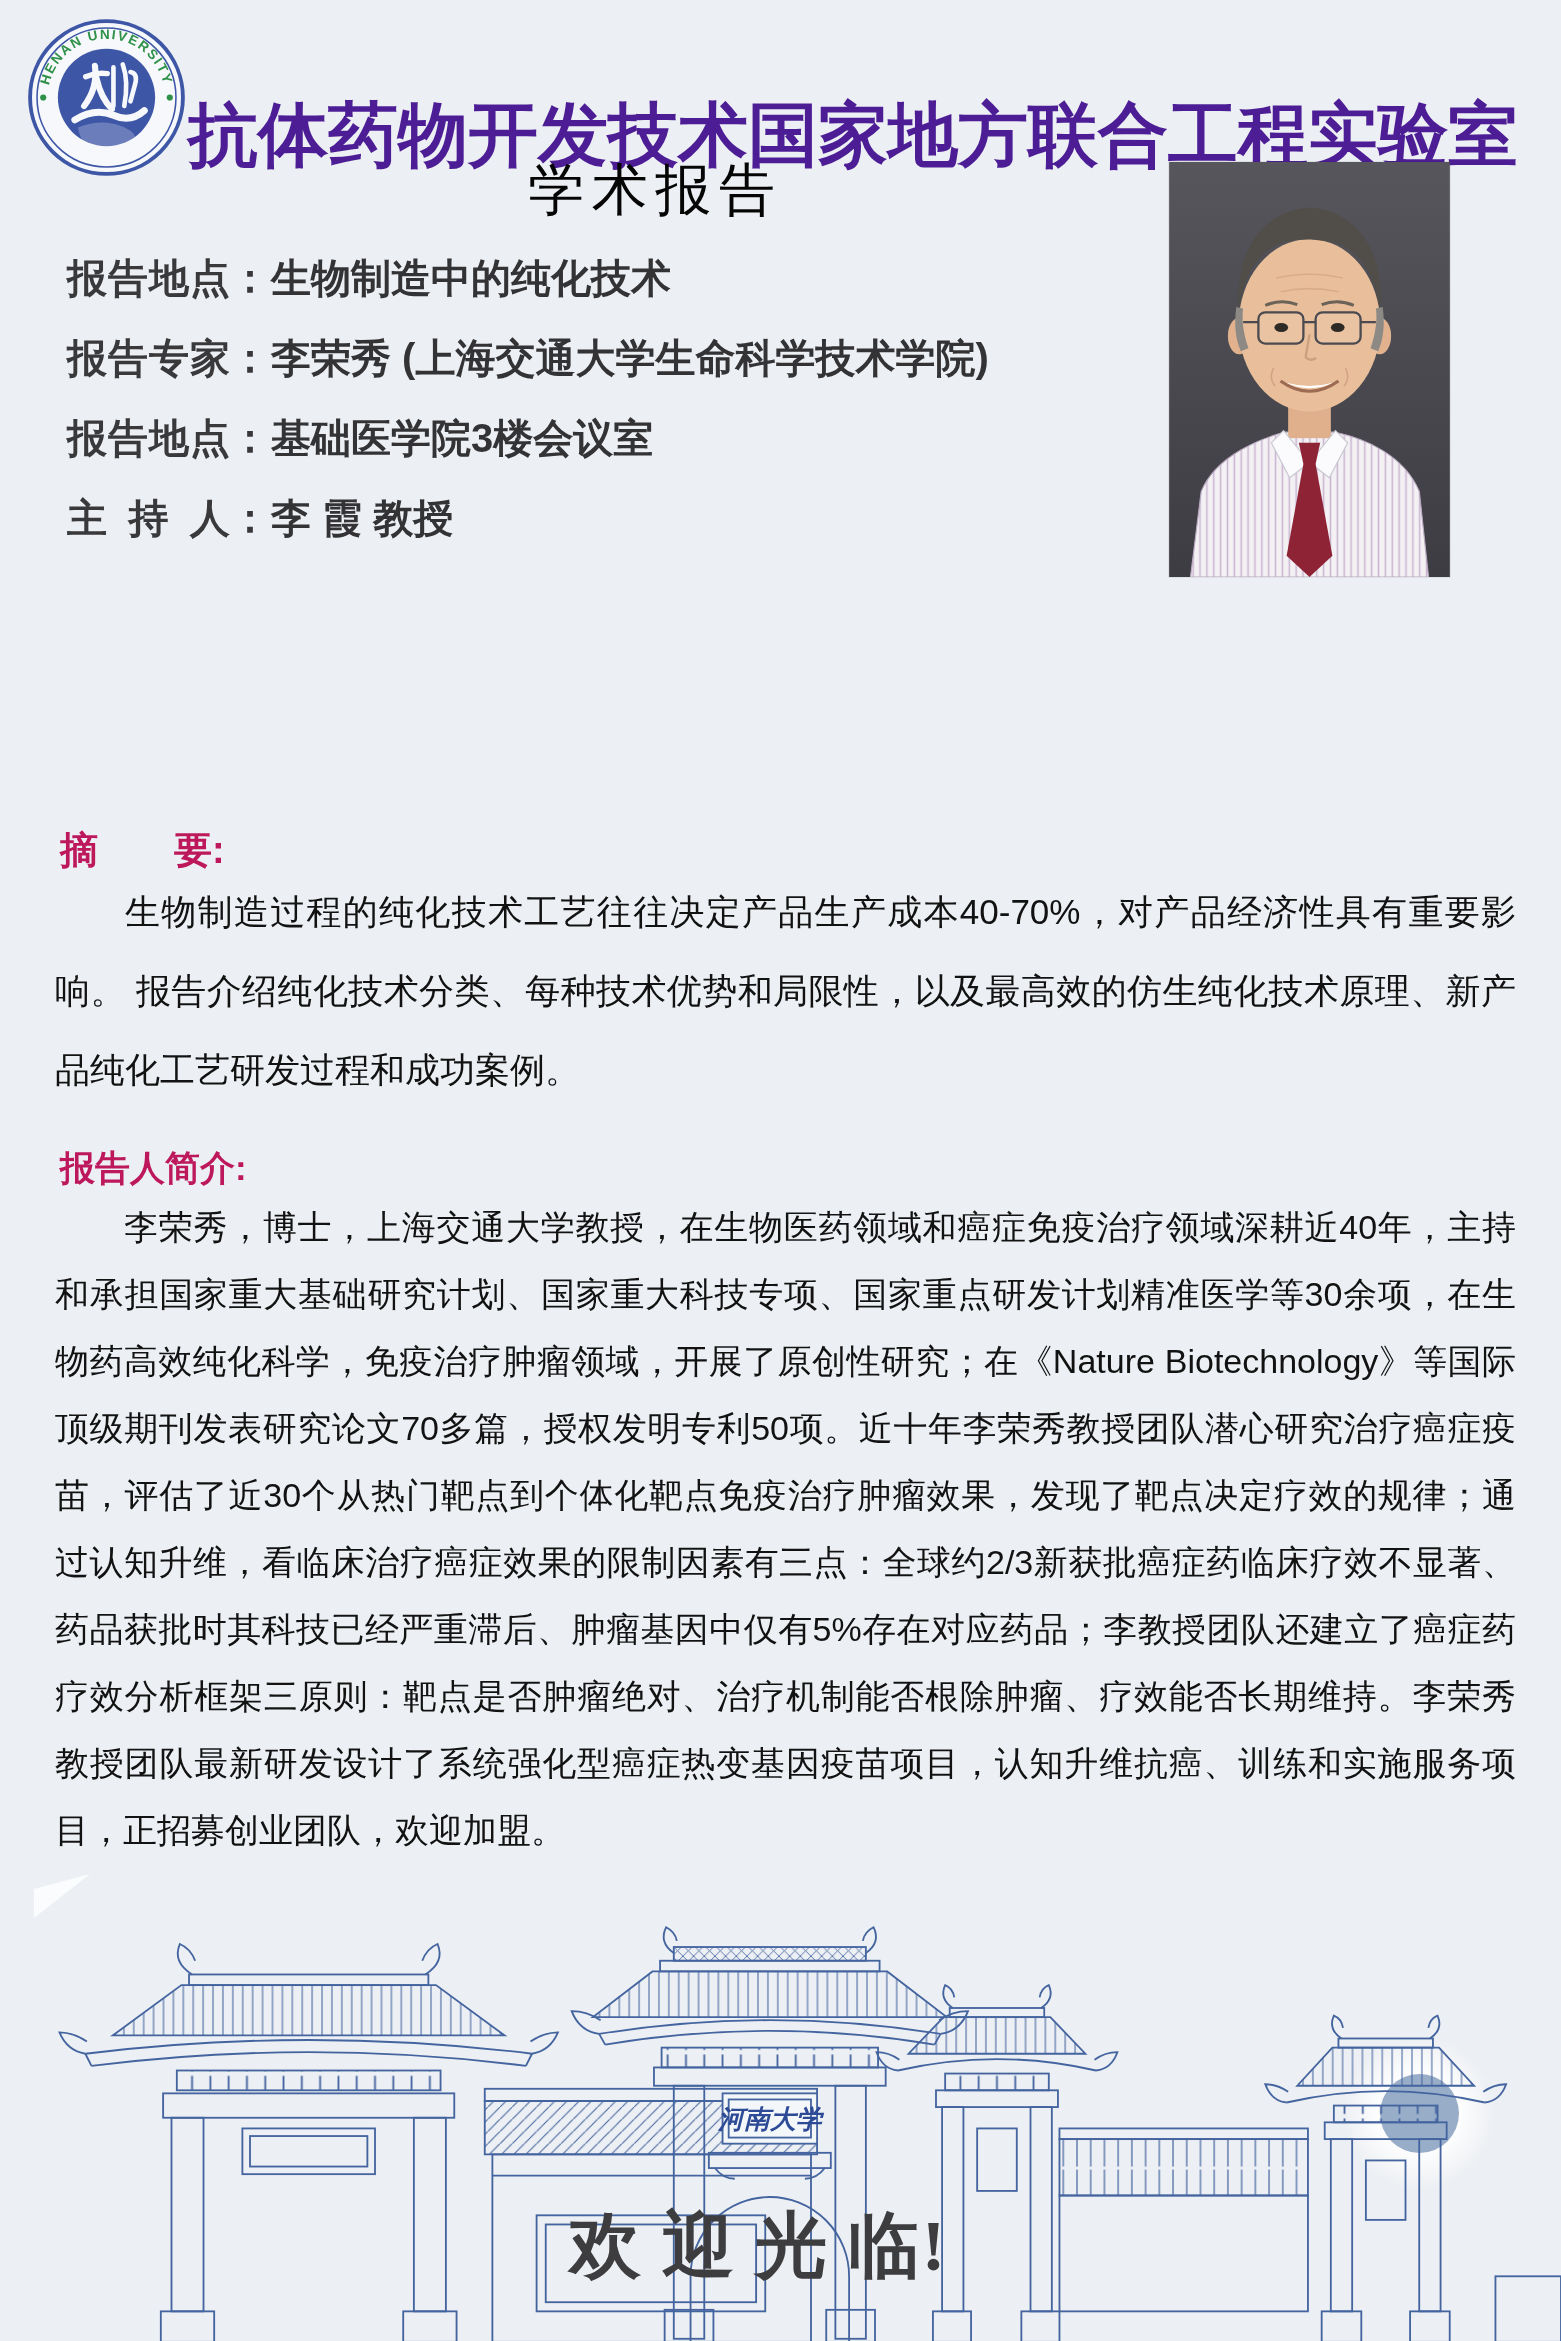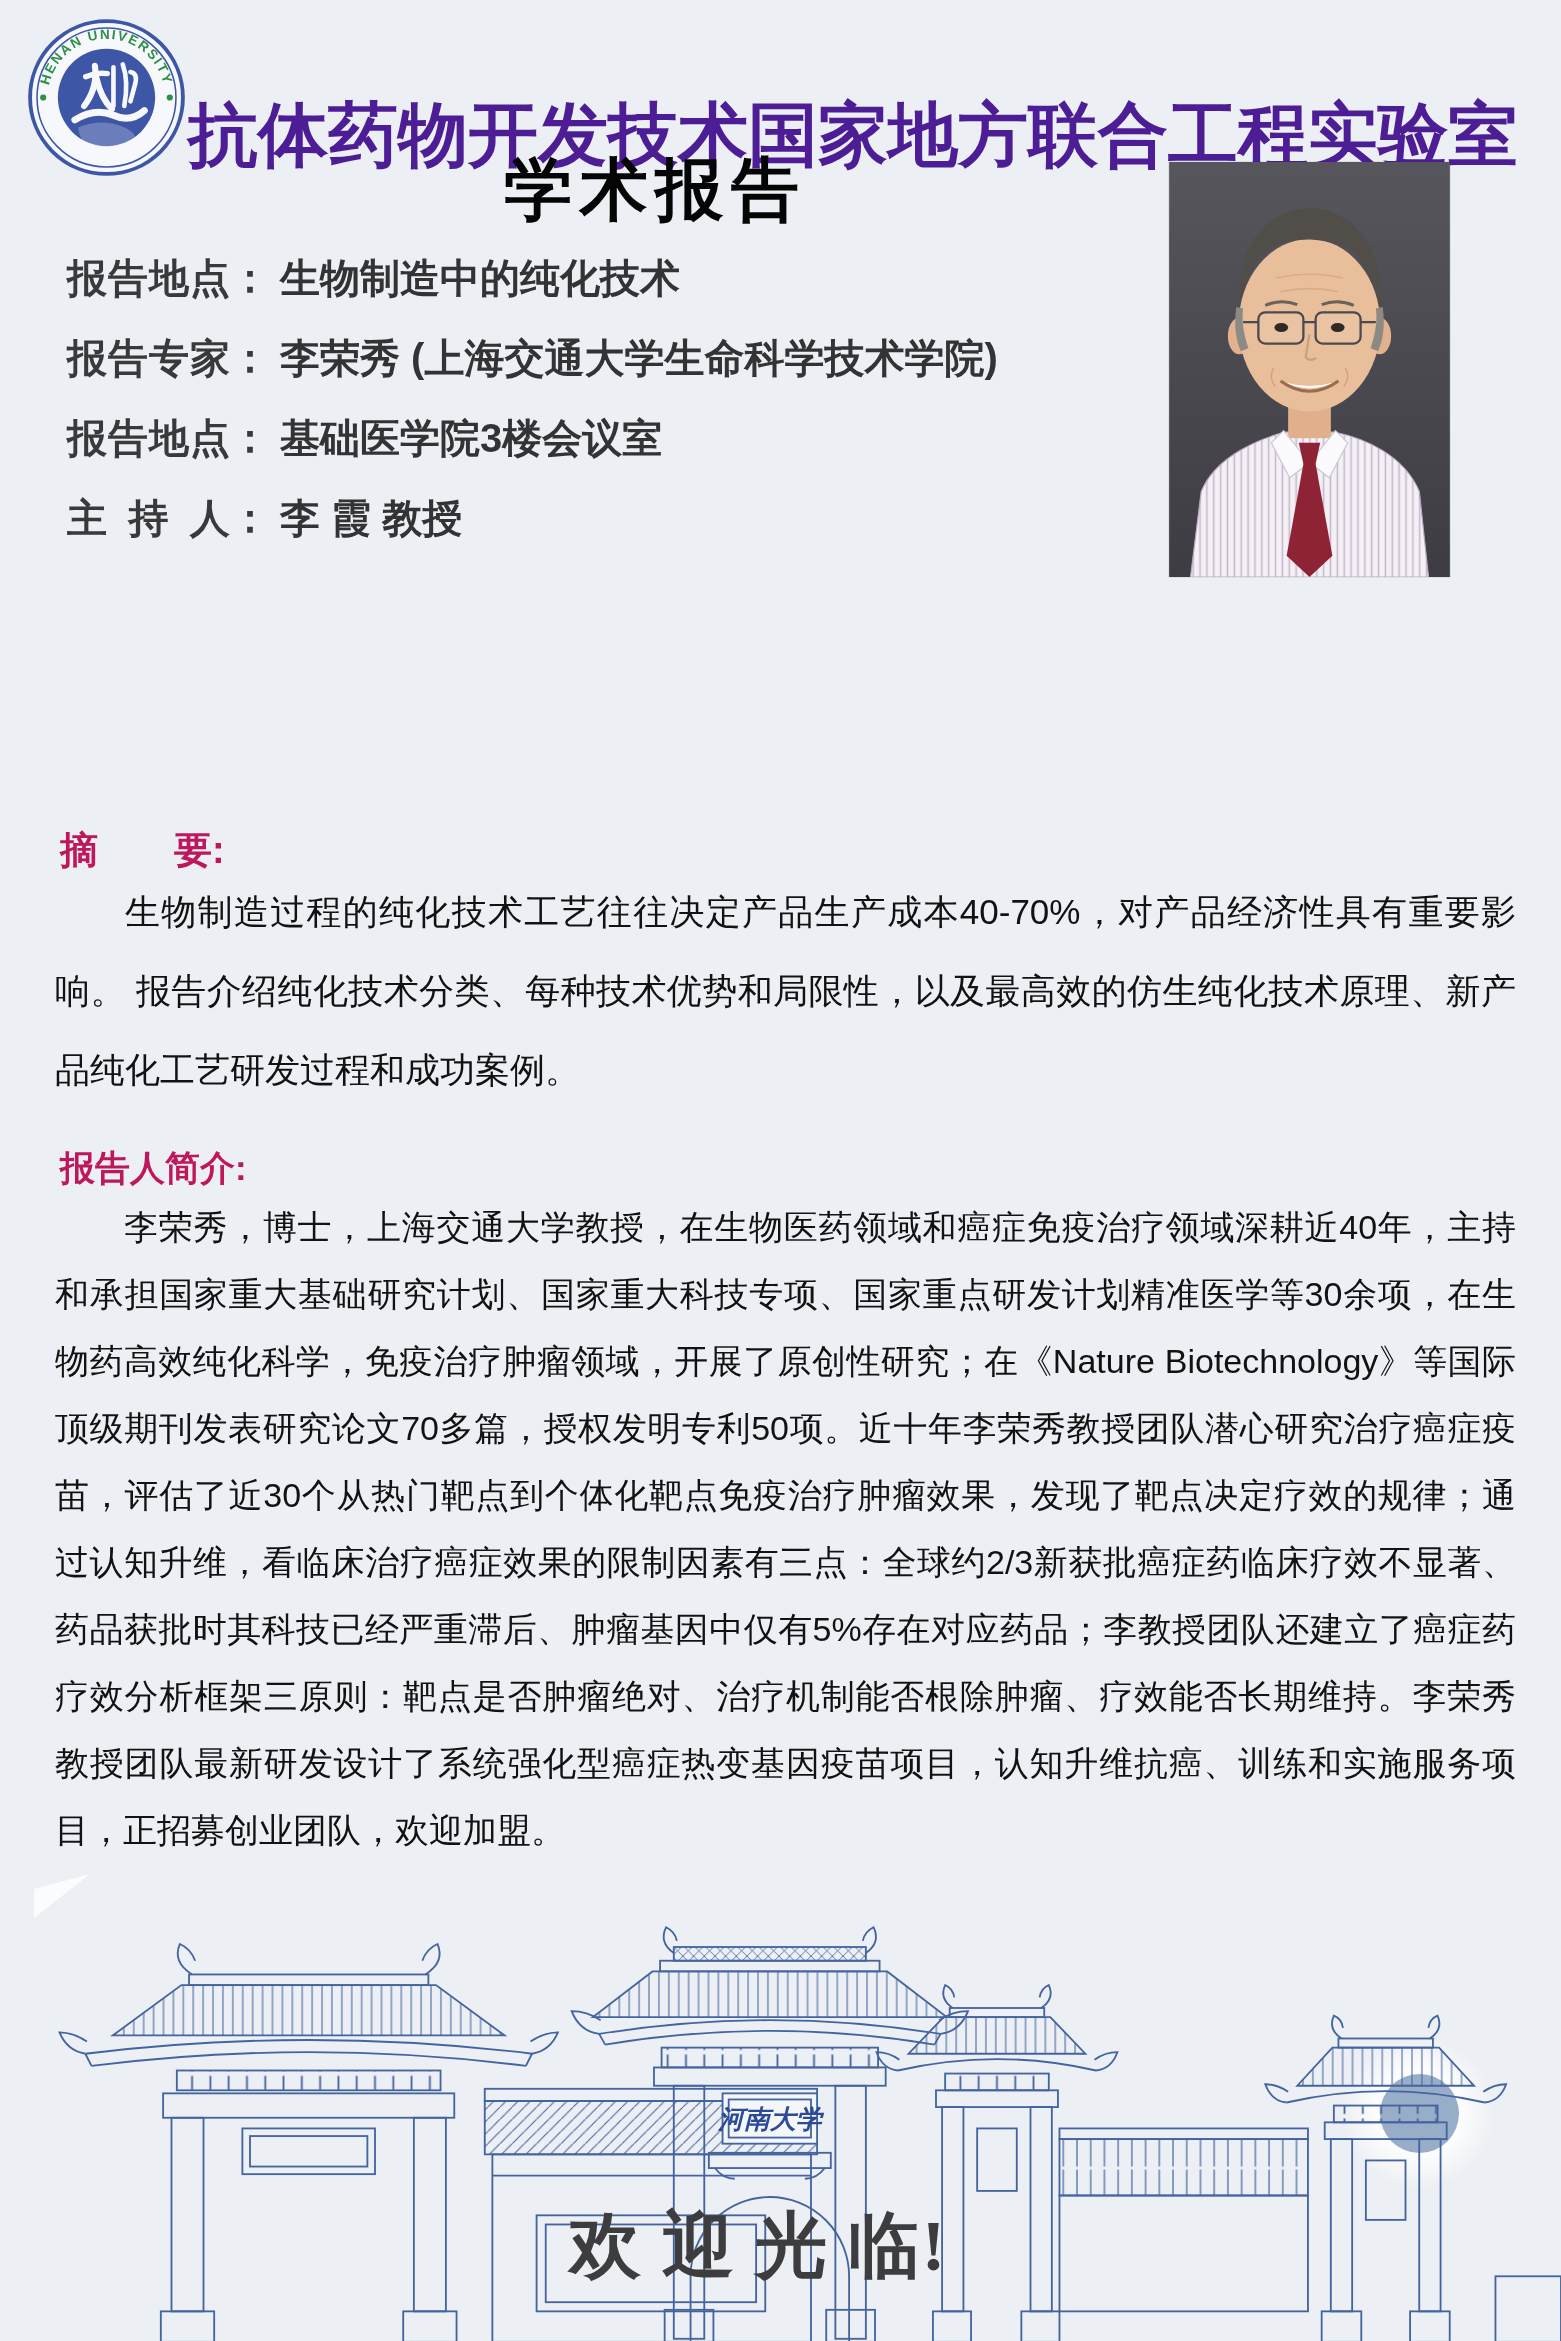--- a/index.html
+++ b/index.html
@@ -4,33 +4,33 @@
 <style>
   html,body{margin:0;padding:0;background:#d8dbe0;}
   .poster{position:relative;width:1561px;height:2342px;background:#eceff3;overflow:hidden;
           font-family:"Liberation Sans",sans-serif;color:#1c1c1e;}
   
   .logo{position:absolute;left:27.4px;top:18.3px;width:159px;height:159px;}
   .main-title{position:absolute;left:188px;top:44px;width:1365px;height:90px;
       font-family:"Liberation Serif",serif;font-weight:900;font-size:70px;line-height:90px;
       color:#4c1d95;white-space:nowrap;letter-spacing:0px;}
   .subtitle{position:absolute;left:0;top:151px;width:1297px;text-align:center;
-      font-family:"Liberation Serif",serif;font-weight:700;font-size:68px;line-height:79px;
+      font-family:"Liberation Serif",serif;font-weight:400;font-size:56px;line-height:79px;
       color:#050505;letter-spacing:7.6px;padding-left:13.7px;box-sizing:border-box;}
   
   .photo{position:absolute;left:1169px;top:162px;width:281px;height:415px;margin:0;
       box-shadow:0 0 0 0.8px rgba(0,0,0,.08);}
   
   .details{position:absolute;left:67px;top:255px;width:1083px;list-style:none;margin:0;padding:0;}
   .details li{height:47px;margin-bottom:33px;white-space:nowrap;font-weight:700;
       font-size:40px;line-height:47px;color:#39393b;}
   .details .lbl{display:inline-block;width:163px;text-align:justify;text-align-last:justify;
       vertical-align:top;}
   .details .colon{display:inline-block;vertical-align:top;}
-  .details .val{display:inline-block;margin-left:10px;vertical-align:top;color:#333335;}
+  .details .val{display:inline-block;margin-left:1px;vertical-align:top;color:#333335;}
   .details .val-serif{font-family:"Liberation Serif",serif;color:#1b1b1d;}
   
   .sec-h{position:absolute;left:55px;margin:5px;font-size:38px;font-weight:700;color:#be185d;
       white-space:nowrap;}
   #abstract-h{top:820px;}
   #bio-h{top:1140px;font-size:35px;}
   .para{position:absolute;left:55px;width:1461px;margin:0;color:#121212;text-align:justify;}
   #abstract-p{top:872px;font-size:35px;line-height:79px;text-indent:70px;}
   #bio-p{top:1194px;font-size:34px;line-height:67px;text-indent:69px;}
   

